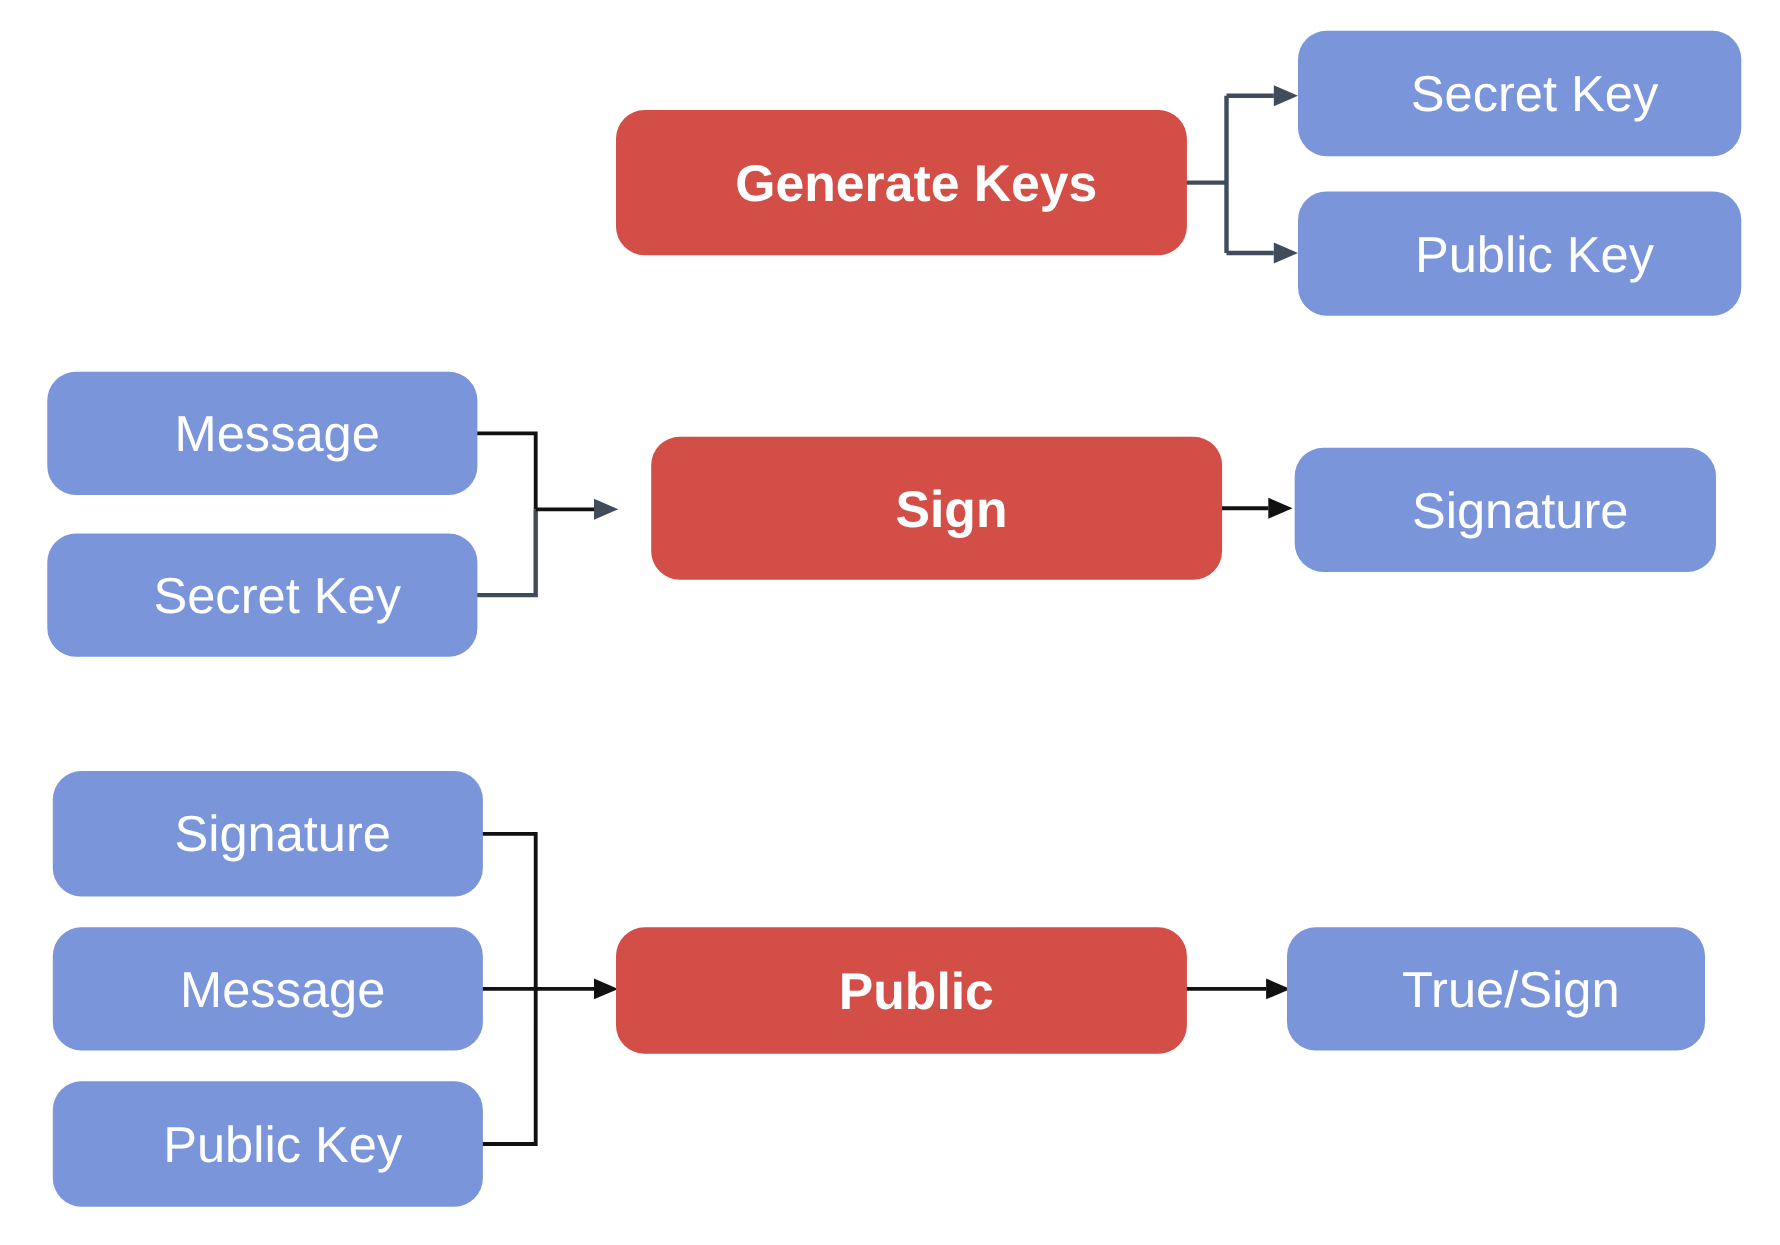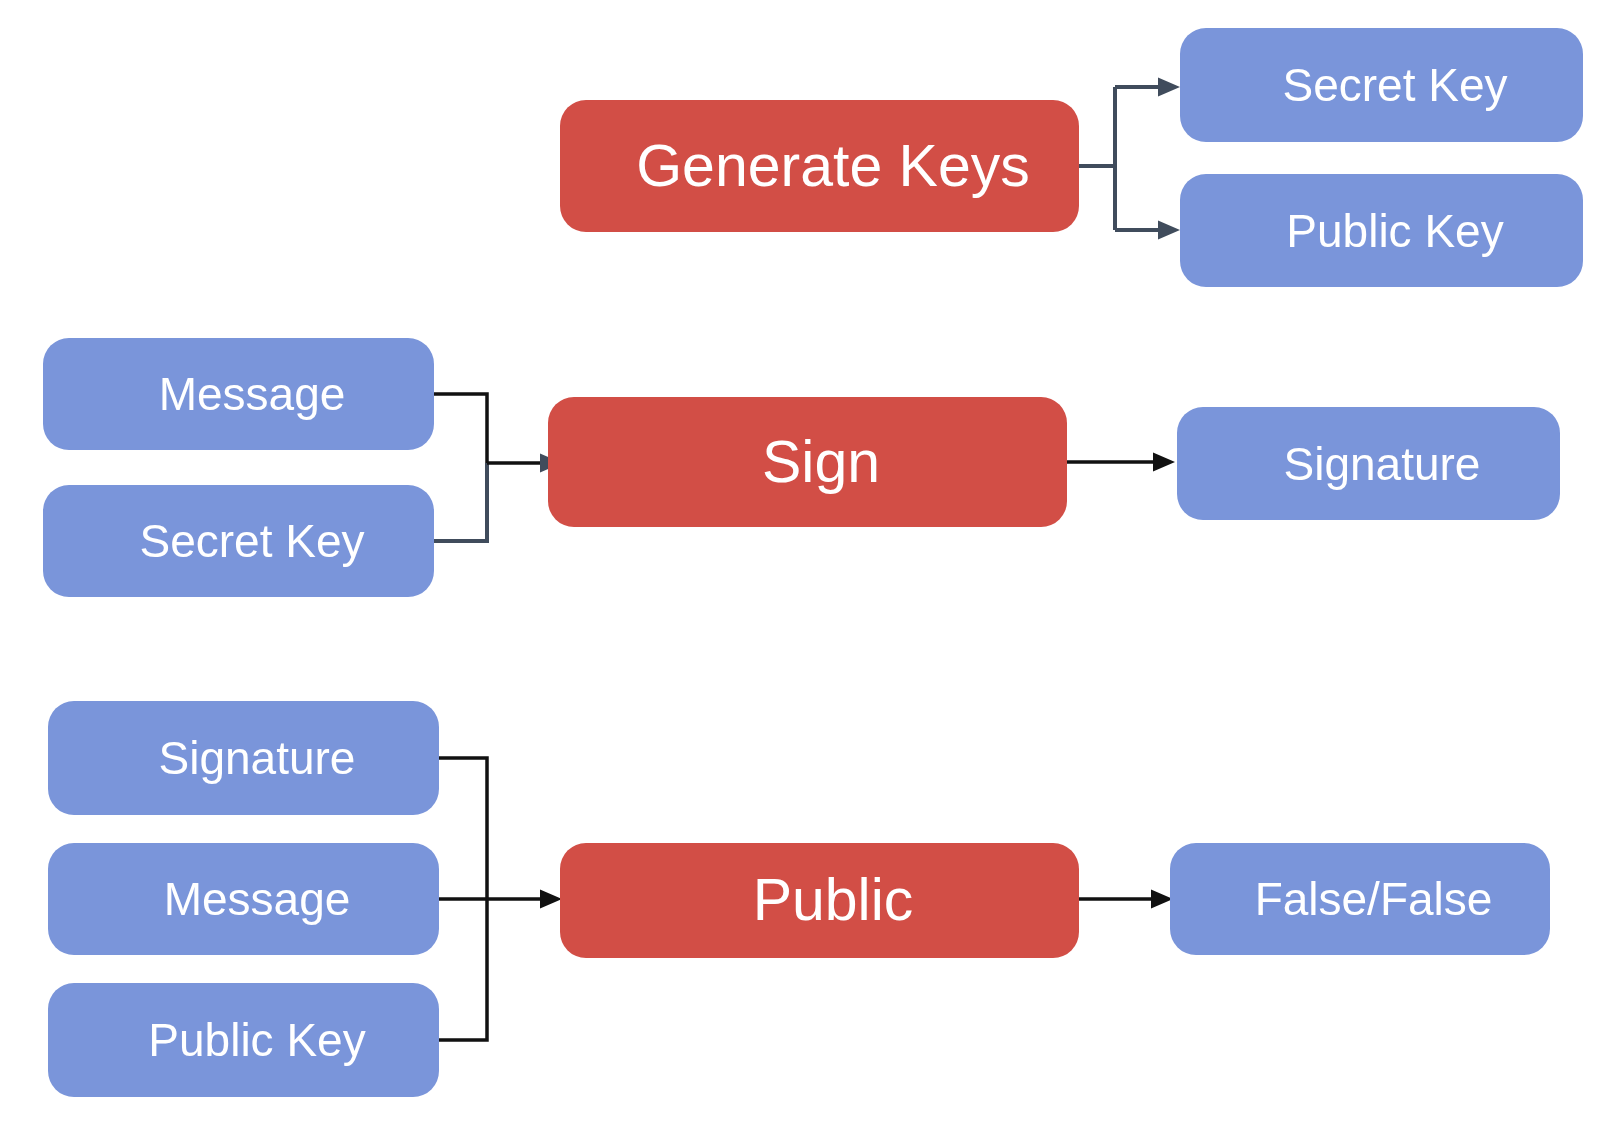--- a/index.html
+++ b/index.html
@@ -36,32 +36,32 @@
     line-height:1;
     padding-left:27px;
   }
   .node.data{
     background:var(--data-fill);
     font-size:46px;
     font-weight:400;
   }
   .node.process{
     background:var(--process-fill);
-    font-size:59px;
-    font-weight:400;
+    font-size:47px;
+    font-weight:700;
   }
 
   
   #n-generate-keys   {left:560px; top:100px; width:492px; height:132px;}
   #n-secret-key-out  {left:1180px; top:28px;  width:376px; height:114px;}
   #n-public-key-out  {left:1180px; top:174px; width:376px; height:113px;}
 
   #n-message-sign    {left:43px;  top:338px; width:364px; height:112px;}
   #n-secret-key-sign {left:43px;  top:485px; width:364px; height:112px;}
-  #n-sign            {left:548px; top:397px; width:492px; height:130px;}
+  #n-sign            {left:592px; top:397px; width:492px; height:130px;}
   #n-signature-out   {left:1177px;top:407px; width:356px; height:113px;}
 
   #n-signature-verify{left:48px;  top:701px; width:364px; height:114px;}
   #n-message-verify  {left:48px;  top:843px; width:364px; height:112px;}
   #n-public-key-verify{left:48px; top:983px; width:364px; height:114px;}
   #n-verify          {left:560px; top:843px; width:492px; height:115px;}
   #n-true-false      {left:1170px;top:843px; width:353px; height:112px;}
 </style>
 </head>
 <body>
@@ -138,16 +138,16 @@
   <div id="n-message-verify" class="node data">
     <span>Message</span>
   </div>
   <div id="n-public-key-verify" class="node data">
     <span>Public Key</span>
   </div>
   <div id="n-verify" class="node process">
     <span>Public</span>
   </div>
   <div id="n-true-false" class="node data">
-    <span>False/False</span>
+    <span>True/Sign</span>
   </div>
 
 </div>
 
 </body></html>

